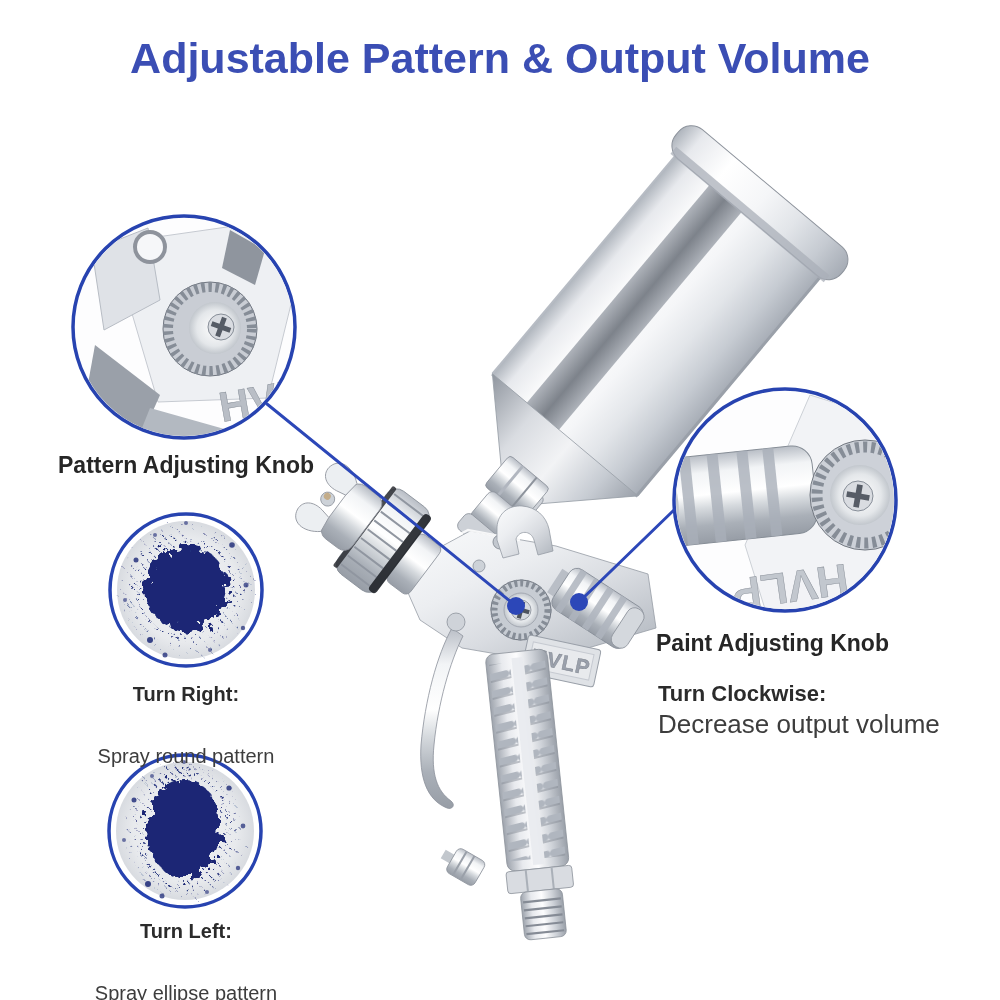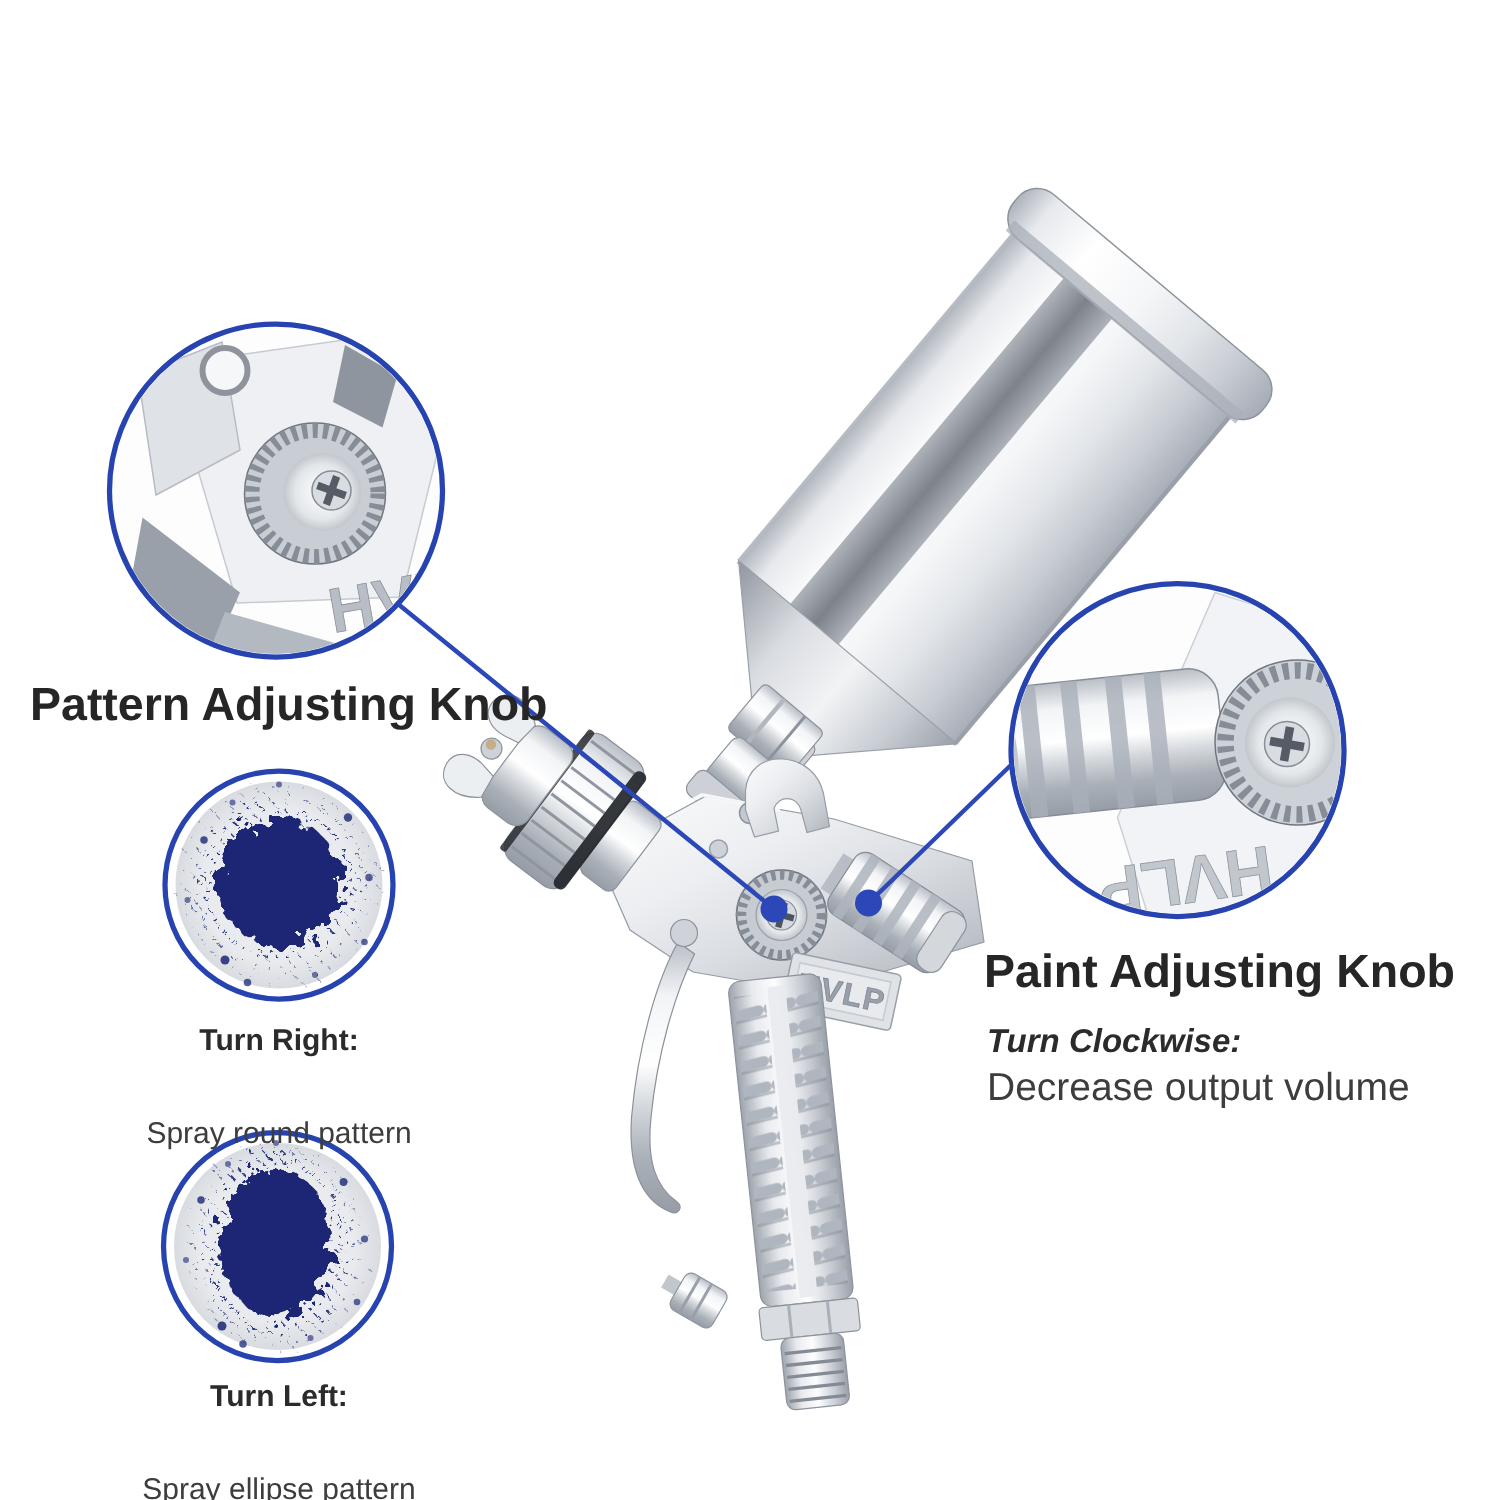--- a/index.html
+++ b/index.html
@@ -1,21 +1,21 @@
 <!DOCTYPE html>
 <html><head>
 <meta charset="utf-8">
 <style>
   html,body{margin:0;padding:0;background:#ffffff;}
   .canvas{position:relative;width:1000px;height:1000px;background:#ffffff;overflow:hidden;
           font-family:"Liberation Sans", sans-serif;}
   .scene{position:absolute;left:0;top:0;z-index:1;}
   .txt{position:absolute;z-index:2;margin:0;white-space:nowrap;}
   .title{left:0;right:0;top:34px;text-align:center;font-size:43px;font-weight:700;color:#3b4eb4;}
-  .knob-label{font-size:31px;font-weight:700;color:#262626;}
+  .knob-label{font-size:23px;font-weight:700;color:#262626;}
   .pattern-label{left:20px;top:452px;width:332px;text-align:center;}
   .paint-label{left:656px;top:630px;text-align:right;}
   .cap-b{font-size:20px;font-weight:700;color:#2b2b2b;}
   .cap-r{font-size:20px;font-weight:400;color:#3d3d3d;margin-top:35px;}
   .c1{left:56px;width:260px;text-align:center;}
   .ins-b{left:658px;font-size:22px;font-weight:700;color:#2b2b2b;}
   .ins-r{left:658px;font-size:26px;font-weight:400;color:#3d3d3d;}
 </style>
 </head>
 <body>
@@ -277,28 +277,29 @@
   </g>
 
   <g stroke="#2c47b8" stroke-width="3" stroke-linecap="round">
     <line x1="267" y1="404" x2="516" y2="606"></line>
     <line x1="674" y1="510" x2="579" y2="602"></line>
   </g>
   <circle cx="516" cy="606" r="9" fill="#2c47b8"></circle>
   <circle cx="579" cy="602" r="9" fill="#2c47b8"></circle>
 </svg>
 
+  <h1 class="txt title">Adjustable Pattern &amp; Output Volume</h1>
 
   <div class="txt knob-label pattern-label">Pattern Adjusting Knob</div>
 
   <div class="txt cap-b c1" style="top:683px;">Turn Right:</div>
   <div class="txt cap-r c1" style="top:710px;">Spray round pattern</div>
 
   <div class="txt cap-b c1" style="top:920px;">Turn Left:</div>
   <div class="txt cap-r c1" style="top:947px;">Spray ellipse pattern</div>
 
   <div class="txt knob-label paint-label">Paint Adjusting Knob</div>
 
-  <div class="txt ins-b" style="top:681px;font-style:italic;">Turn Clockwise:</div>
+  <div class="txt ins-b" style="top:681px;">Turn Clockwise:</div>
   <div class="txt ins-r" style="top:709px;">Decrease output volume</div>
 
 
 </div>
 
 </body></html>

